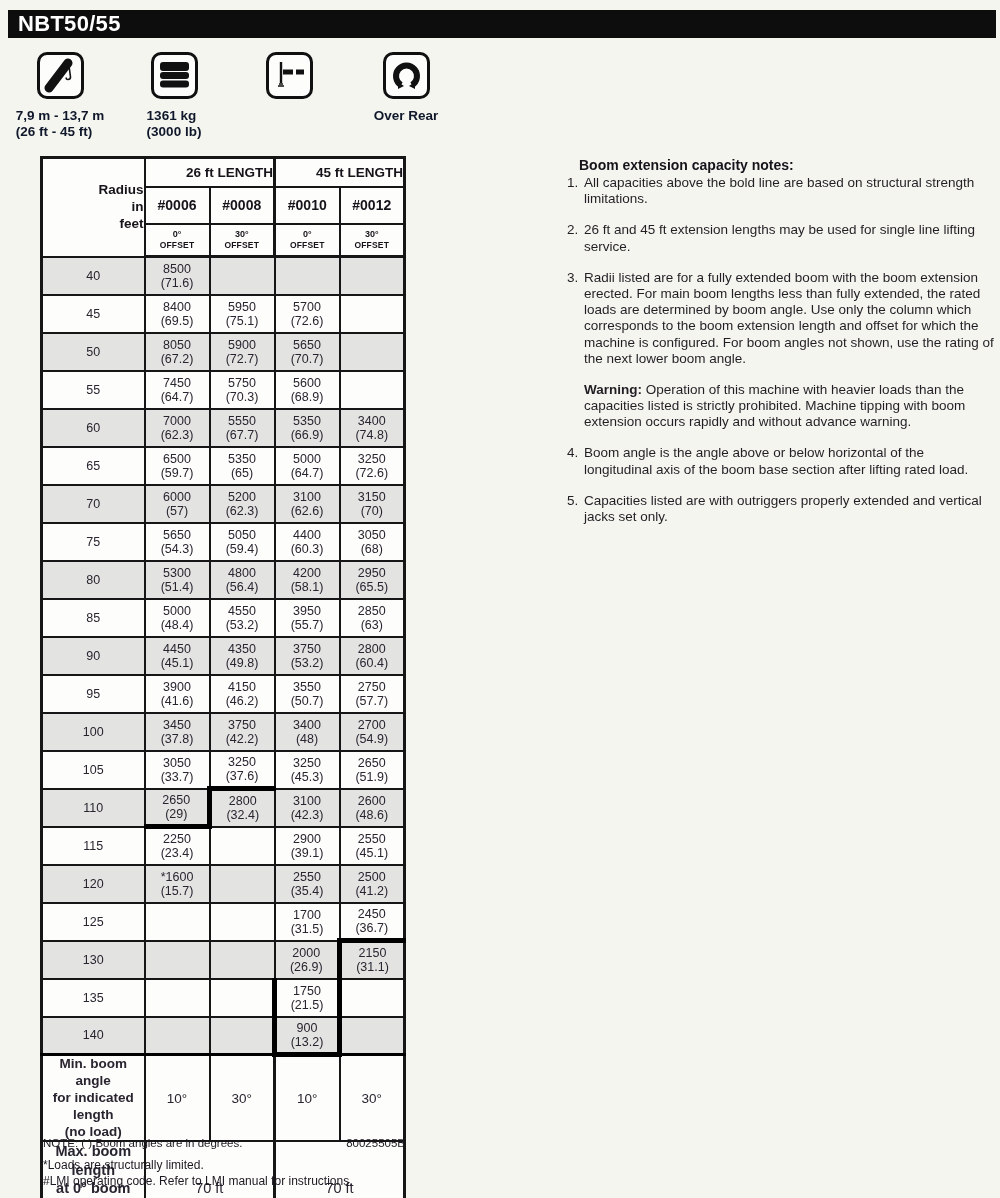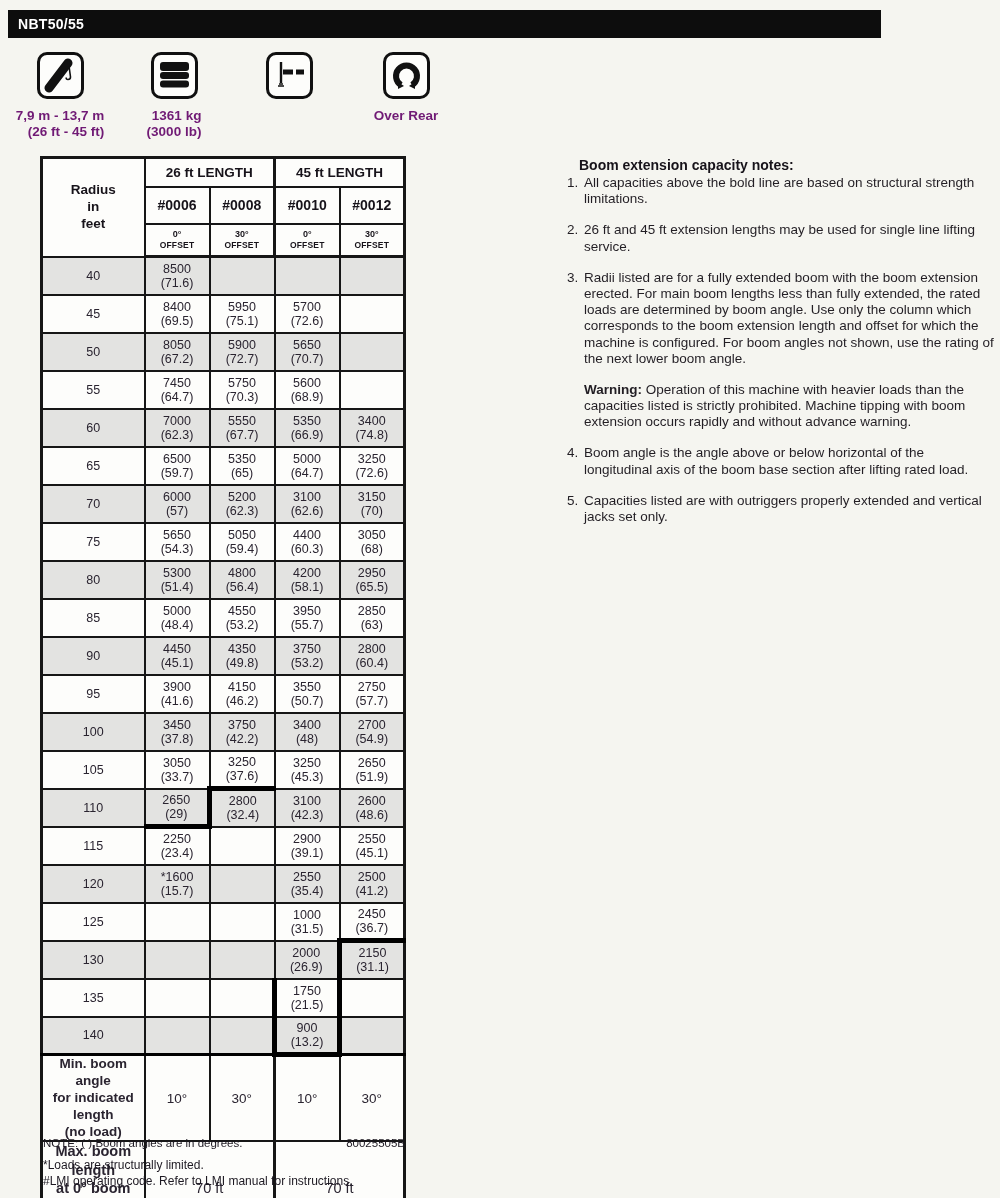--- a/index.html
+++ b/index.html
@@ -6,53 +6,53 @@
   html,body { width:1000px; height:1198px; }
   body {
     background:#f5f5f0;
     font-family:"Liberation Sans", sans-serif;
     color:#221e24;
     position:relative;
     overflow:hidden;
   }
   
   .titlebar {
-    position:absolute; left:8px; top:10px; width:873px; height:28px;
+    position:absolute; left:8px; top:10px; width:988px; height:28px;
     background:#0d0d0d; color:#fff;
-    font-size:14px; font-weight:bold; letter-spacing:.3px;
+    font-size:22px; font-weight:bold; letter-spacing:.3px;
     display:flex; align-items:center; padding-left:10px;
   }
   
   .badges { position:absolute; left:0; top:52px; display:flex; }
   .badge { display:flex; flex-direction:column; align-items:center; }
   .badge1 { margin-left:6px;  width:108px; }
   .badge2 { margin-left:14px; width:92px; }
   .badge3 { margin-left:26px; width:86px;gap:47px; }
   .badge4 { margin-left:26px; width:96px; }
   .iconbox {
     width:47px; height:47px; border:3px solid #101010; border-radius:10px;
     background:#fdfdfb; display:flex; align-items:center; justify-content:center;
   }
   .badge-label {
-    margin-top:9px; font-size:13.5px; font-weight:bold; text-align:right;
-    line-height:1.18; white-space:pre-line; color:#701a75;
+    margin-top:9px; font-size:13.5px; font-weight:bold; text-align:left;
+    line-height:1.18; white-space:pre-line; color:#0f172a;
   }
   
   .tablewrap { position:absolute; left:40px; top:156px; }
   table.cap {
     border-collapse:collapse; table-layout:fixed;
     background:#fdfdfb;
   }
   table.cap td {
     border:2px solid #161616; text-align:center; vertical-align:middle;
     font-size:12.5px; color:#2a2430; padding:0;
   }
   table.cap { border:3px solid #161616; }
   .radius-h { font-size:13.5px; font-weight:bold; white-space:pre-line; line-height:1.25; color:#17131a; }
-  tr.h1 td { height:29px; font-size:13.5px; font-weight:bold; color:#17131a; }
+  tr.h1 td { height:29px; font-size:13.5px; font-weight:bold; color:#17131a;text-align:right; }
   tr.h2 td { height:37px; font-size:14px;  font-weight:bold; color:#17131a; }
   tr.h3 td { height:33px; border-bottom:3px solid #161616; }
   .deg  { display:block; font-size:9px;  font-weight:bold; line-height:1.2; color:#17131a; }
   .oword{ display:block; font-size:8.5px; font-weight:bold; letter-spacing:.2px; color:#17131a; }
   .gsep { border-left-width:3px !important; }
   tr.dr td { height:38px; }
   tr.dr .cap-v, tr.dr .ang-v { display:block; line-height:1.12; }
   tr.shade td { background:#e3e3e1; }
   td.radius-c { font-size:12.5px; }
   
@@ -478,21 +478,21 @@
           <td>
             <span class="cap-v">2500</span>
             <span class="ang-v">(41.2)</span>
           </td>
         </tr>
         <tr class="dr">
           <td class="radius-c">125</td>
           <td></td>
           <td></td>
           <td>
-            <span class="cap-v">1000</span>
+            <span class="cap-v">1700</span>
             <span class="ang-v">(31.5)</span>
           </td>
           <td>
             <span class="cap-v">2450</span>
             <span class="ang-v">(36.7)</span>
           </td>
         </tr>
         <tr class="dr shade">
           <td class="radius-c">130</td>
           <td></td>

